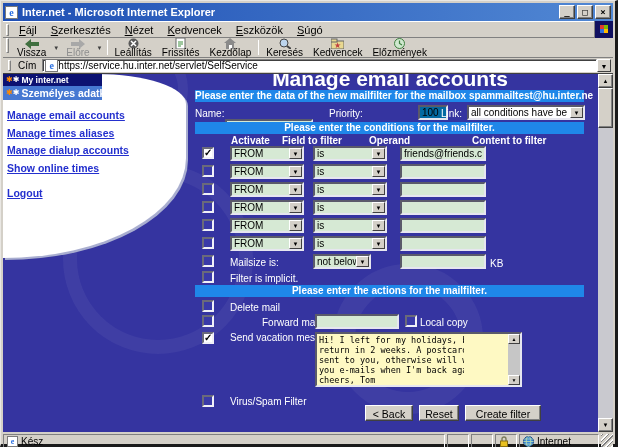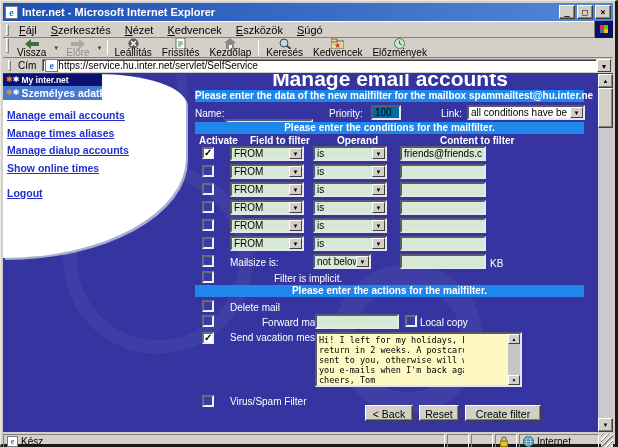--- a/index.html
+++ b/index.html
@@ -79,25 +79,25 @@
   .sblink { display:block; font-size:10.5px; font-weight:bold; color:#2430CE;
             text-decoration:underline; margin-bottom:5.5px; white-space:nowrap; }
   .sblink.logout { margin-top:13px; }
   
   .heading { position:absolute; left:192px; top:-7px; width:390px; text-align:center;
              color:#fff; font-size:21px; font-weight:bold; white-space:nowrap; }
   .bluebar { position:absolute; left:192px; width:389px; height:12px; background:#1F87E9;
              color:#fff; font-size:10px; font-weight:bold; text-align:center;
              line-height:12px; white-space:nowrap; }
   .wlabel { position:absolute; color:#fff; font-size:10px; white-space:nowrap; }
-  .whead  { position:absolute; color:#fff; font-size:10px; font-weight:bold; white-space:nowrap; }
+  .whead  { position:absolute; color:#fff; font-size:10px; font-weight:bold; white-space:nowrap;margin-left:32px; }
   .field { position:absolute; height:15px; background:#D6E9D4; border:2px solid;
            border-color:#5a5a6a #e6e6f0 #e6e6f0 #5a5a6a; font-size:10px; padding:0 2px;
            font-family:"Liberation Sans",sans-serif; color:#000; }
-  .field.white { background:#0369a1; }
+  .field.white { background:#0369a1;margin-left:47px; }
   .selectbox { position:absolute; height:15px; background:#D6E9D4; border:2px solid;
                border-color:#5a5a6a #e6e6f0 #e6e6f0 #5a5a6a; display:flex;
                align-items:center; }
   .selectbox.white { background:#fff; }
   .selectbox .val { flex:1; font-size:10px; padding-left:2px; white-space:nowrap;
                     overflow:hidden; }
   .selectbox .btn { width:13px; height:11px; background:#D4D0C8; border:1px solid;
                     border-color:#fff #404040 #404040 #fff; font-size:6px;
                     line-height:10px; text-align:center; flex:none; }
   .cb { position:absolute; width:12px; height:12px; background:#3a3aa8; border:2px solid;
@@ -360,21 +360,21 @@
       <div class="cb" style="left:199px; top:181px;"></div>
       <span class="wlabel" style="left:227px; top:183px;">Mailsize is:</span>
       <div class="selectbox" style="left:310px; top:180px; width:58px;">
           <span class="val">not below</span>
           <span class="btn">▼</span>
         </div>
       <input class="field" style="left: 397px; top: 180px; width: 86px;" value="">
       <span class="wlabel" style="left:487px; top:184px;">KB</span>
 
       <div class="cb" style="left:199px; top:197px;"></div>
-      <span class="wlabel" style="left:227px; top:199px;margin-left:44px;">Filter is implicit.</span>
+      <span class="wlabel" style="left:227px; top:199px;">Filter is implicit.</span>
 
       <div class="bluebar" style="top:211px;">Please enter the actions for the mailfilter.</div>
 
       <div class="cb" style="left:199px; top:226px;"></div>
       <span class="wlabel" style="left:227px; top:228px;">Delete mail</span>
 
       <div class="cb" style="left:199px; top:241px;"></div>
       <span class="wlabel" style="left:227px; top:243px;margin-left:32px;">Forward mail</span>
       <input class="field" style="left: 312px; top: 240px; width: 84px;" value="">
       <div class="cb" style="left:402px; top:241px;"></div>

